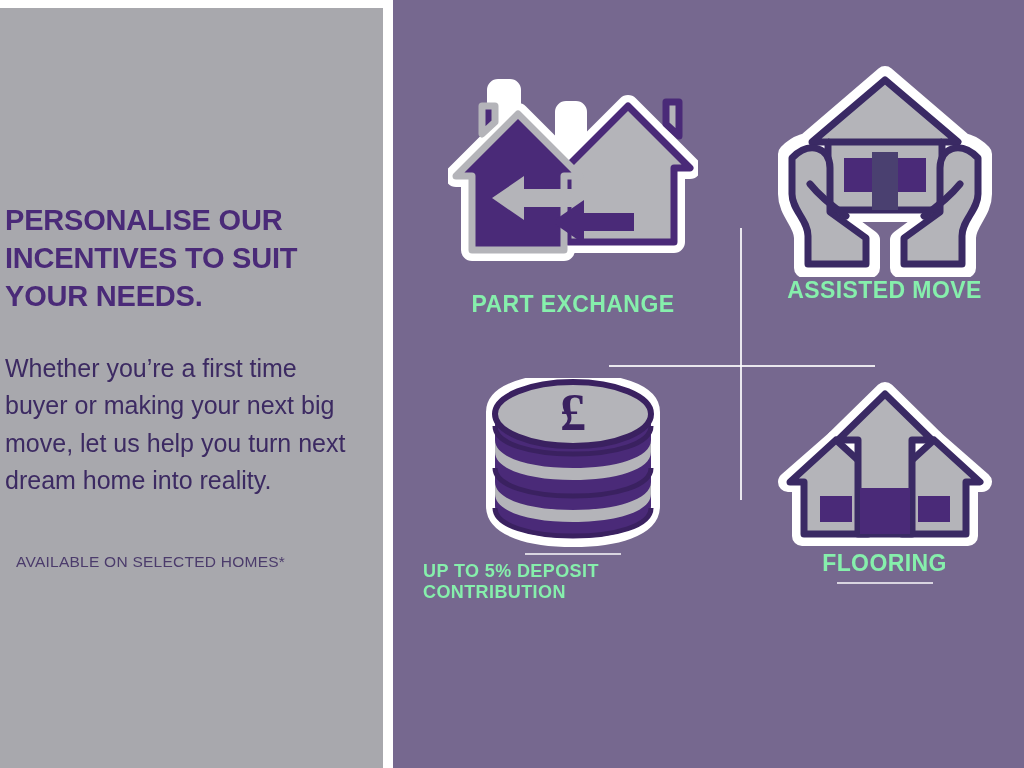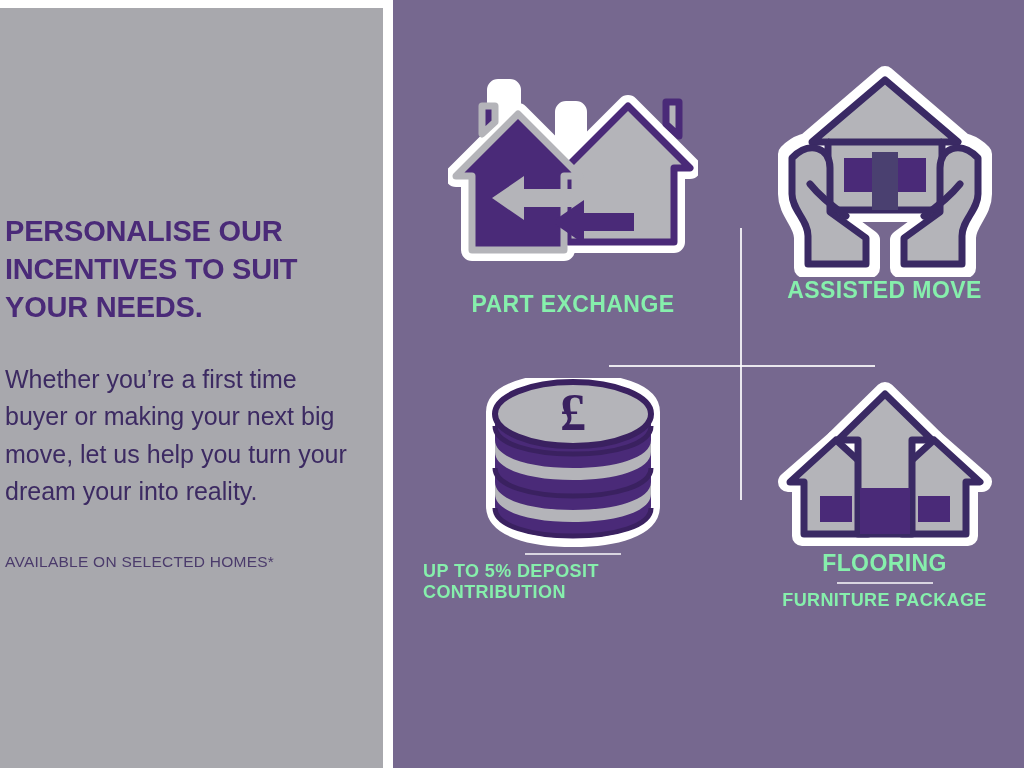--- a/index.html
+++ b/index.html
@@ -32,21 +32,21 @@
     font-size:25px;
     font-weight:normal;
     line-height:1.50;
     margin:0 0 42px 0;
   }
   .fineprint{
     color:#4b3b6b;
     font-size:15.5px;
     font-weight:normal;
     letter-spacing:0.25px;
-    margin:0;
+    margin:11px;
     text-transform:uppercase;
   }
 
   
   .right-panel{
     position:absolute;left:393px;top:0;width:631px;height:768px;
     background:#76688f;
     overflow:hidden;
   }
   
@@ -79,21 +79,21 @@
     margin:5px auto 6px auto;
   }
 </style>
 </head>
 <body>
 
 <div class="banner">
 
   <div class="left-panel">
     <h1 class="headline">PERSONALISE OUR INCENTIVES TO SUIT YOUR NEEDS.</h1>
-    <p class="blurb">Whether you’re a first time buyer or making your next big move, let us help you turn your dream your into reality.</p>
+    <p class="blurb">Whether you’re a first time buyer or making your next big move, let us help you turn next dream home into reality.</p>
     <p class="fineprint">AVAILABLE ON SELECTED HOMES*</p>
   </div>
 
   <div class="right-panel">
 
     <div class="div-v"></div>
     <div class="div-h"></div>
 
     <div class="cell cell-pe">
       <div class="icon-wrap">
@@ -184,17 +184,16 @@
 
           <path d="M114 104 L160 62 L206 104 L192 104 L192 156 L128 156 L128 104 Z" fill="#b4b4b9" stroke="#3a2a64" stroke-width="7" stroke-linejoin="round"></path>
           <rect x="144" y="118" width="32" height="26" fill="#4a2a78"></rect>
 
           <path d="M64 62 L111 16 L158 62 L138 62 L138 156 L84 156 L84 62 Z" fill="#b4b4b9" stroke="#3a2a64" stroke-width="7" stroke-linejoin="round"></path>
           <rect x="86" y="110" width="50" height="46" fill="#4a2a78"></rect>
         </svg>
       </div>
       <div class="cap cap-lg" style="">FLOORING</div>
       <div class="cap-rule"></div>
-      <div class="cap cap-md" style="max-width:240px">FURNITURE PACKAGE</div>
     </div>
 
   </div>
 </div>
 
 </body></html>

